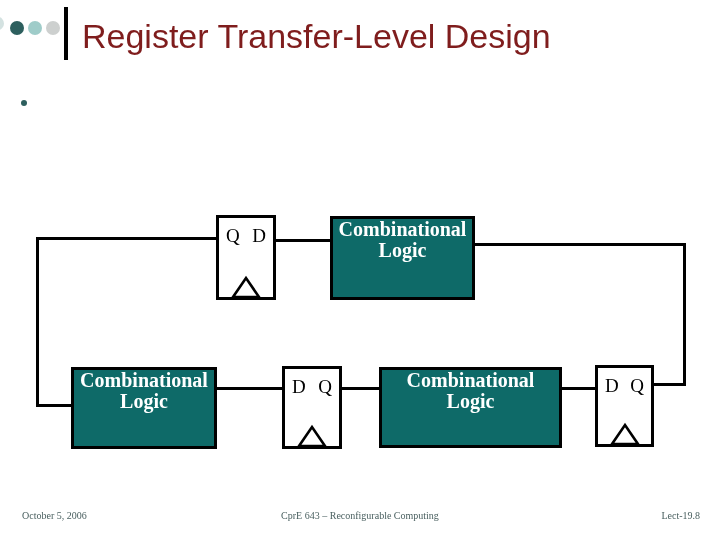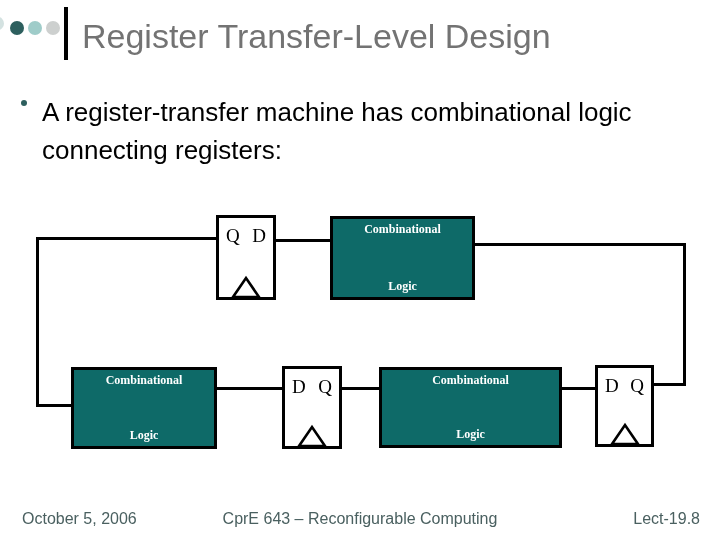--- a/index.html
+++ b/index.html
@@ -9,35 +9,35 @@
   }
   
   .deco-circle{position:absolute;border-radius:50%;}
   .circle-1{left:10px;top:21px;width:14px;height:14px;background:#2d5f5e;}
   .circle-2{left:28px;top:21px;width:14px;height:14px;background:#9fccc9;}
   .circle-3{left:46px;top:21px;width:14px;height:14px;background:#cdd0cf;}
   .circle-edge{left:-8px;top:17px;width:12px;height:13px;background:#d4e2e1;}
   .title-bar{position:absolute;left:64px;top:7px;width:4px;height:53px;background:#000;}
   .slide-title{
     position:absolute;left:82px;top:16px;width:620px;
-    font-size:34px;line-height:40px;color:#737373;white-space:nowrap;
+    font-size:34px;line-height:40px;color:#7f1d1d;white-space:nowrap;
   }
   
   .bullet-dot{position:absolute;left:21px;top:100px;width:6px;height:6px;border-radius:50%;background:#2d5f5e;}
   .bullet-text{
     position:absolute;left:42px;top:93px;width:640px;
     font-size:26px;line-height:38px;color:#000;
   }
   
   .wire{position:absolute;background:#000;}
   .logic-box{
     position:absolute;background:#0e6a68;border:3px solid #000;box-sizing:border-box;
-    display:flex;flex-direction:column;align-items:center;justify-content:space-between;
+    display:flex;flex-direction:column;align-items:center;justify-content:flex-start;
     color:#ffffff;font-family:"Liberation Serif",serif;font-weight:bold;
-    font-size:12px;line-height:21px;text-align:center;
+    font-size:20px;line-height:21px;text-align:center;
   }
   .register{
     position:absolute;background:#fff;border:3px solid #000;box-sizing:border-box;
   }
   .register .pins{
     display:flex;justify-content:space-between;padding:7px 7px 0 7px;
     font-family:"Liberation Serif",serif;font-size:19px;color:#000;line-height:22px;
   }
   .register .clk{position:absolute;bottom:-1px;left:50%;transform:translateX(-50%);}
   
@@ -52,39 +52,38 @@
   .w-bot-2      {left:339px;top:387px;width:43px; height:3px;}
   .w-bot-3      {left:559px;top:387px;width:39px; height:3px;}
   
   .reg-top   {left:216px;top:215px;width:60px;height:85px;}
   .cl-top    {left:330px;top:216px;width:145px;height:84px;}
   .cl-bot-l  {left:71px; top:367px;width:146px;height:82px;}
   .reg-mid   {left:282px;top:366px;width:60px;height:83px;}
   .cl-bot-m  {left:379px;top:367px;width:183px;height:81px;}
   .reg-right {left:595px;top:365px;width:59px;height:82px;}
   
-  .footer-item{position:absolute;top:510px;font-size:16px;color:#4a6060;}
+  .footer-item{position:absolute;top:510px;font-size:10px;color:#4a6060;font-family:Liberation Serif, serif;}
   .footer-date{left:22px;}
   .footer-course{left:0;width:720px;text-align:center;}
   .footer-lect{right:20px;}
 </style>
 </head>
 <body>
 
 <div class="slide">
 
   <div class="deco-circle circle-edge"></div>
   <div class="deco-circle circle-1"></div>
   <div class="deco-circle circle-2"></div>
   <div class="deco-circle circle-3"></div>
   <div class="title-bar"></div>
   <div class="slide-title">Register Transfer-Level Design</div>
 
   <div class="bullet-dot"></div>
-  <div class="bullet-text">A register-transfer machine has combinational logic connecting registers:</div>
 
   <div class="wire w-top-left"></div>
   <div class="wire w-left-v"></div>
   <div class="wire w-bot-left-in"></div>
   <div class="wire w-top-mid"></div>
   <div class="wire w-top-right"></div>
   <div class="wire w-right-v"></div>
   <div class="wire w-right-in"></div>
   <div class="wire w-bot-1"></div>
   <div class="wire w-bot-2"></div>

